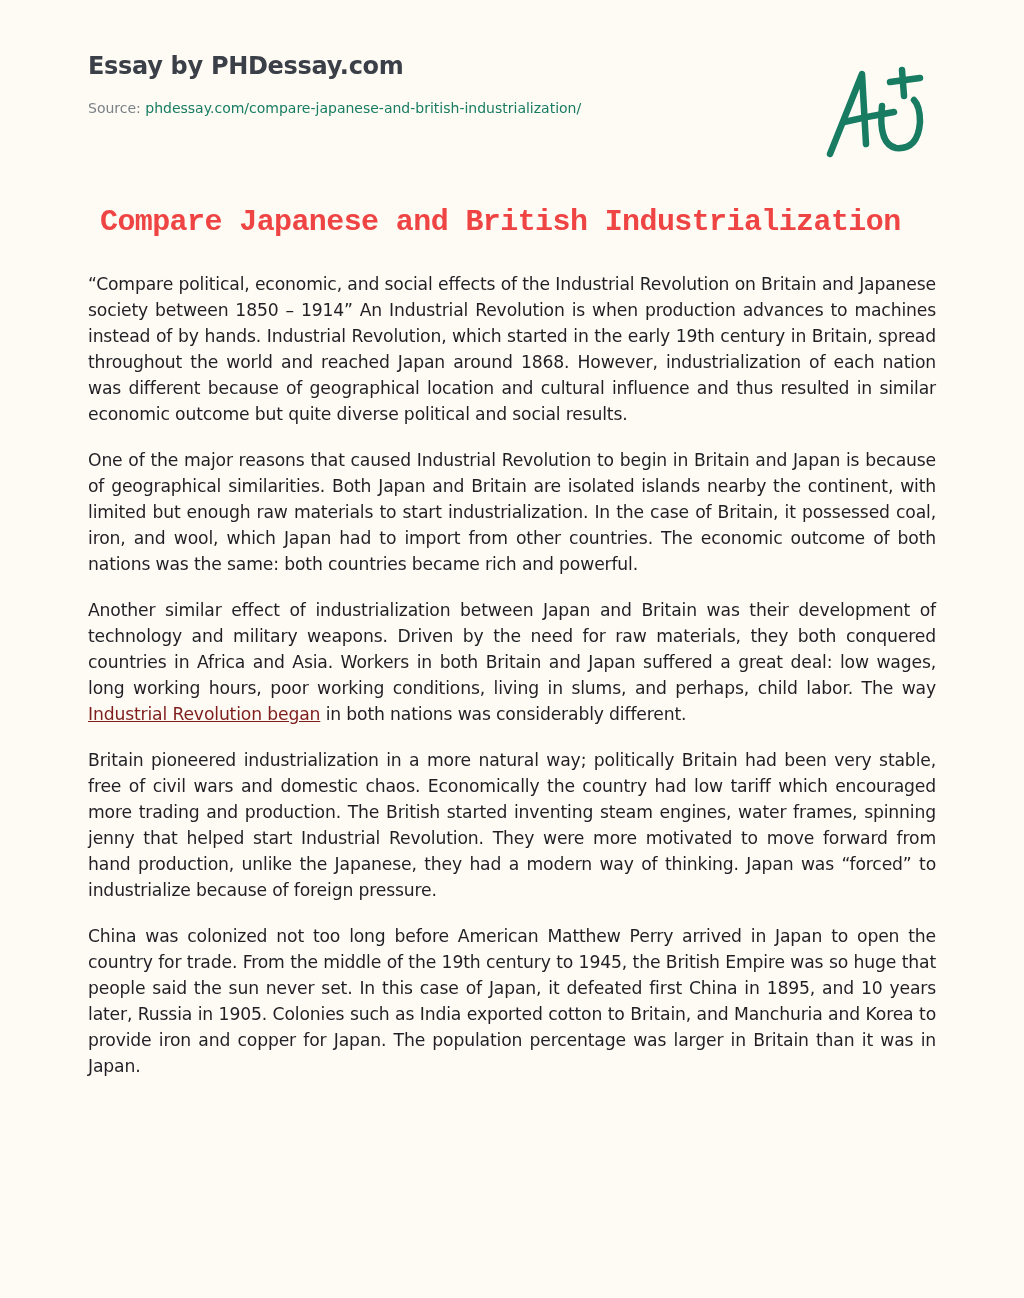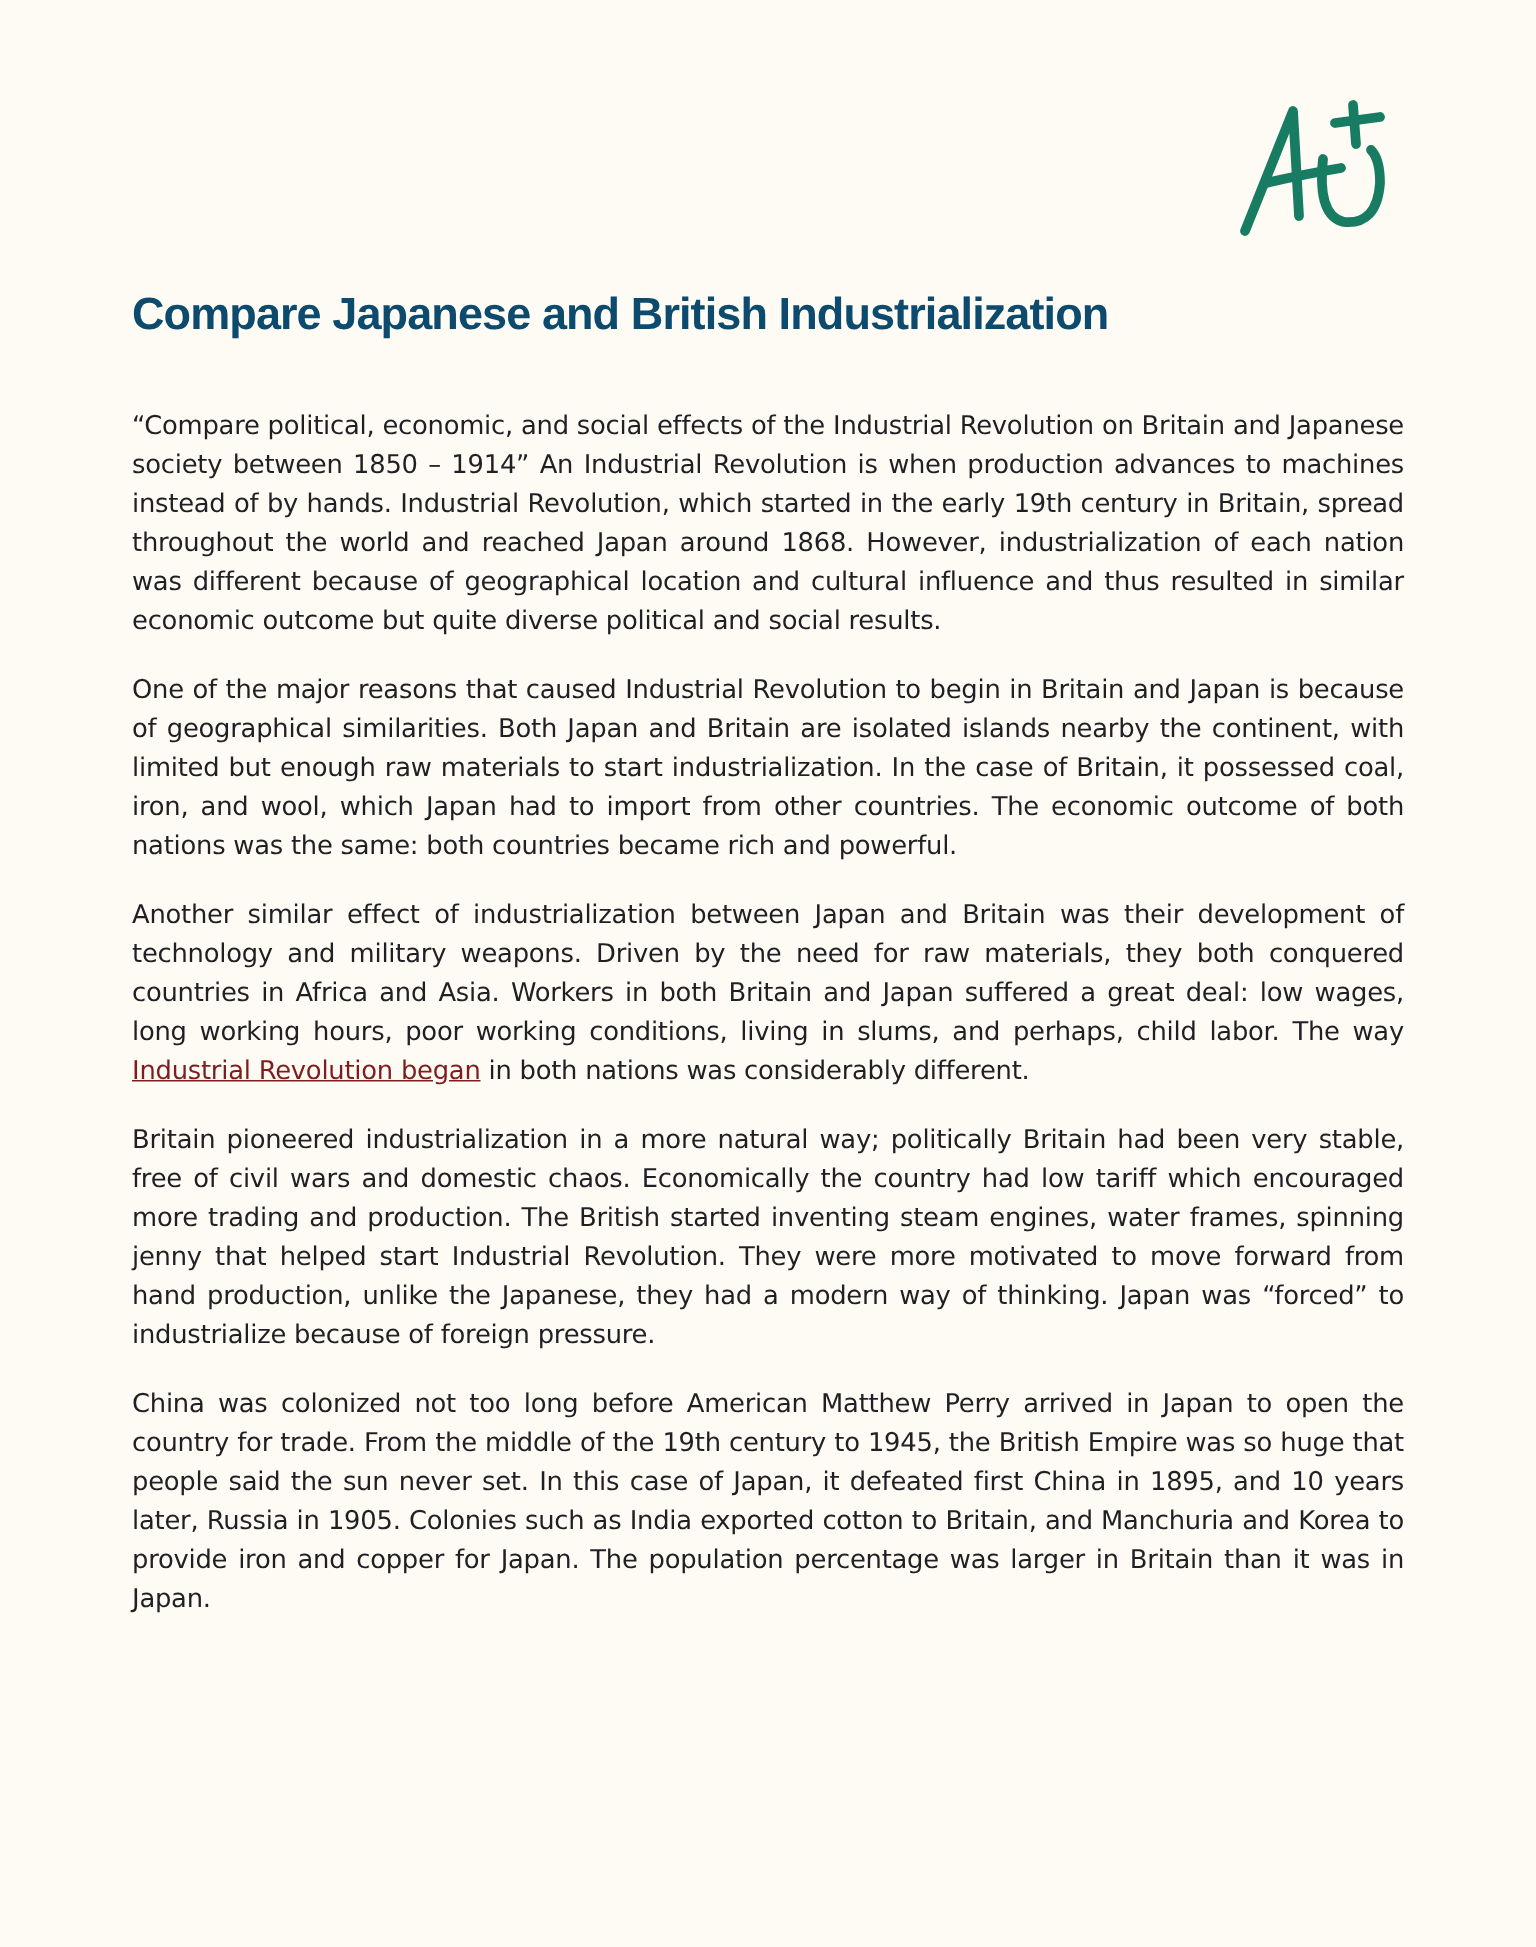--- a/index.html
+++ b/index.html
@@ -44,26 +44,26 @@
       position: absolute;
       left: 820px;
       top: 62px;
       width: 112px;
       height: 100px;
     }
     .title {
       position: absolute;
       left: 88px;
       top: 188px;
-      margin: 0;
-      font-family: Liberation Sans, sans-serif;
+      margin: 12px;
+      font-family: Liberation Mono, monospace;
       font-weight: bold;
       font-size: 30px;
       line-height: 44px;
-      color: #0c4a6e;
+      color: #ef4444;
       letter-spacing: -0.6px;
     }
     .content {
       position: absolute;
       left: 88px;
       top: 271px;
       width: 848px;
     }
     .content p {
       margin: 0 0 20px 0;
@@ -75,20 +75,25 @@
     }
     .content a {
       color: #7f1d1d;
       text-decoration: underline;
     }
   </style>
 </head>
 <body>
 
 <header class="header">
+  <h2 class="site-title">Essay by PHDessay.com</h2>
+  <div class="source">
+    <span>Source:</span>
+    <a href="#">phdessay.com/compare-japanese-and-british-industrialization/</a>
+  </div>
 </header>
 
 <div class="logo">
   <svg width="112" height="100" viewBox="0 0 112 100" fill="none" stroke="#187c62" stroke-width="6.5" stroke-linecap="round" stroke-linejoin="round">
 
     <path d="M10 92 L42 12 L46 82"></path>
     <path d="M24 60 Q50 54 74 50"></path>
 
     <path d="M82 8 L84 34"></path>
     <path d="M70 20 L100 16"></path>

